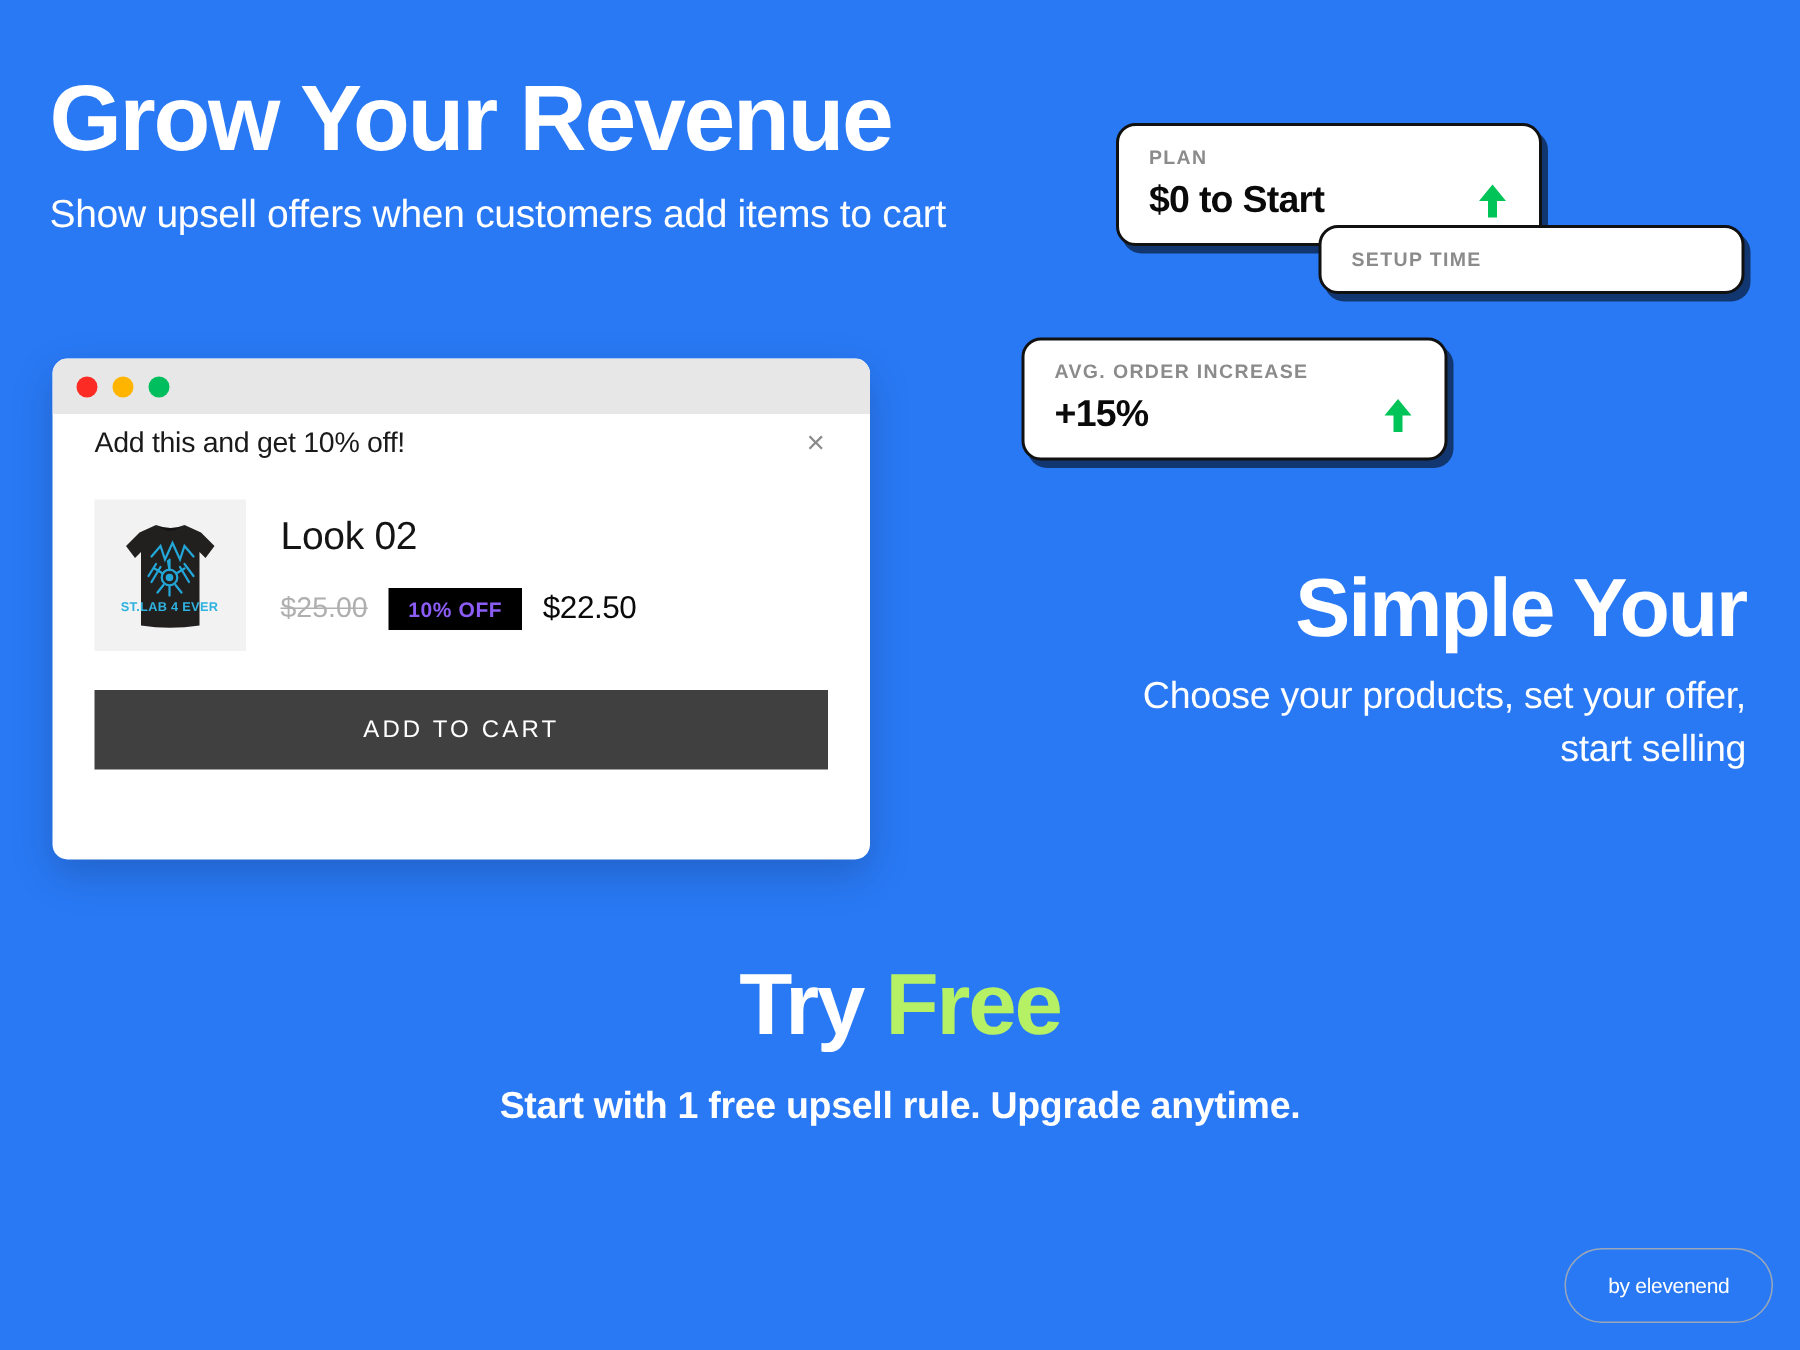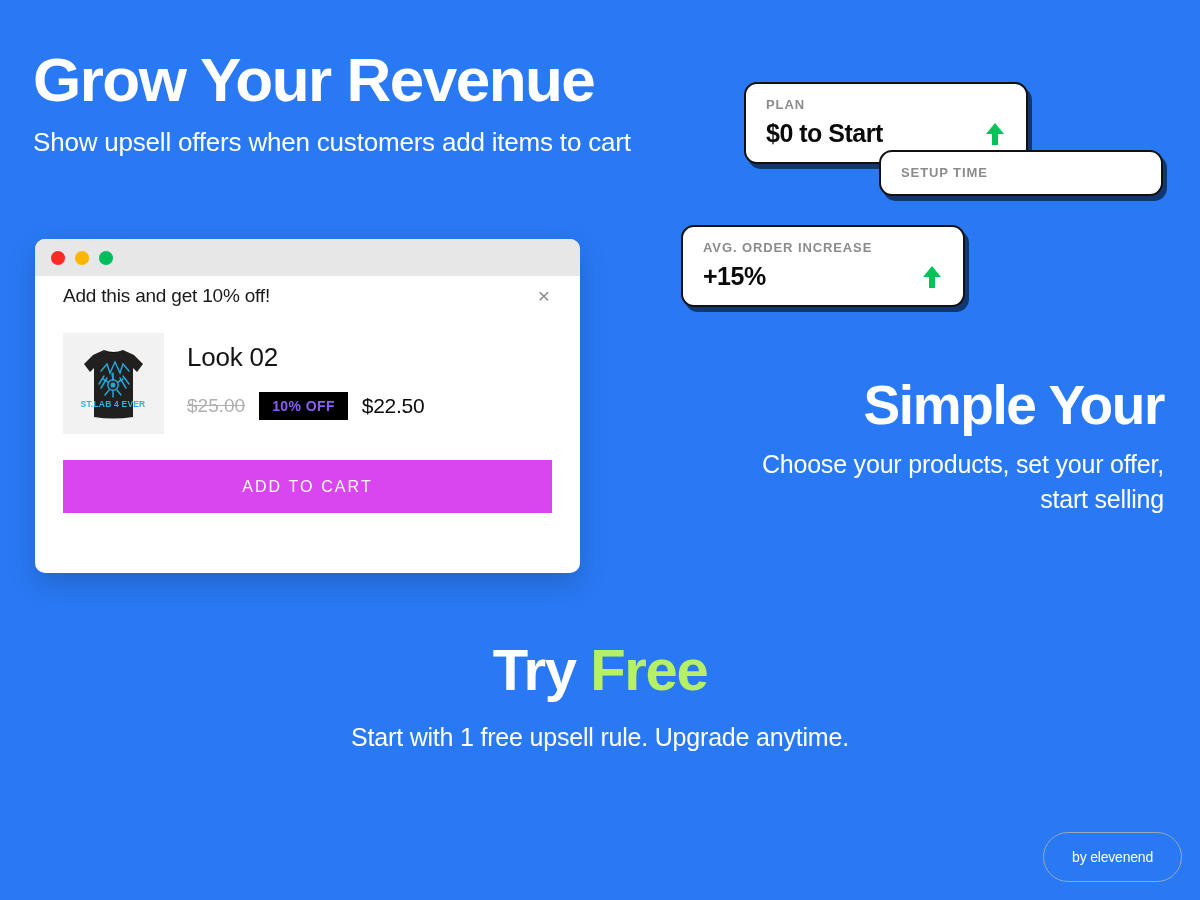--- a/index.html
+++ b/index.html
@@ -144,21 +144,21 @@
     font-size: 21px;
     color: #0A0A0A;
     font-weight: 500;
     letter-spacing: -0.3px;
   }
 
   .atc-btn {
     margin-top: 26px;
     width: 100%;
     height: 53px;
-    background: #d946ef;
+    background: #404040;
     color: #FFFFFF;
     font-size: 16px;
     letter-spacing: 2.1px;
     font-weight: 400;
     display: flex;
     align-items: center;
     justify-content: center;
     border: none;
     cursor: pointer;
     font-family: "Liberation Sans", sans-serif;
@@ -238,21 +238,21 @@
     font-weight: 700;
     color: #FFFFFF;
     letter-spacing: -1.4px;
     line-height: 1.05;
   }
   .cta-title .accent { color: #B6F064; }
   .cta-sub {
     margin: 18px auto 0 auto;
     width: 545px;
     font-size: 25px;
-    font-weight: 400;
+    font-weight: 700;
     color: #FFFFFF;
     line-height: 1.44;
     letter-spacing: -0.2px;
   }
 
   
   .by-badge {
     position: absolute;
     right: 18px;
     bottom: 18px;

